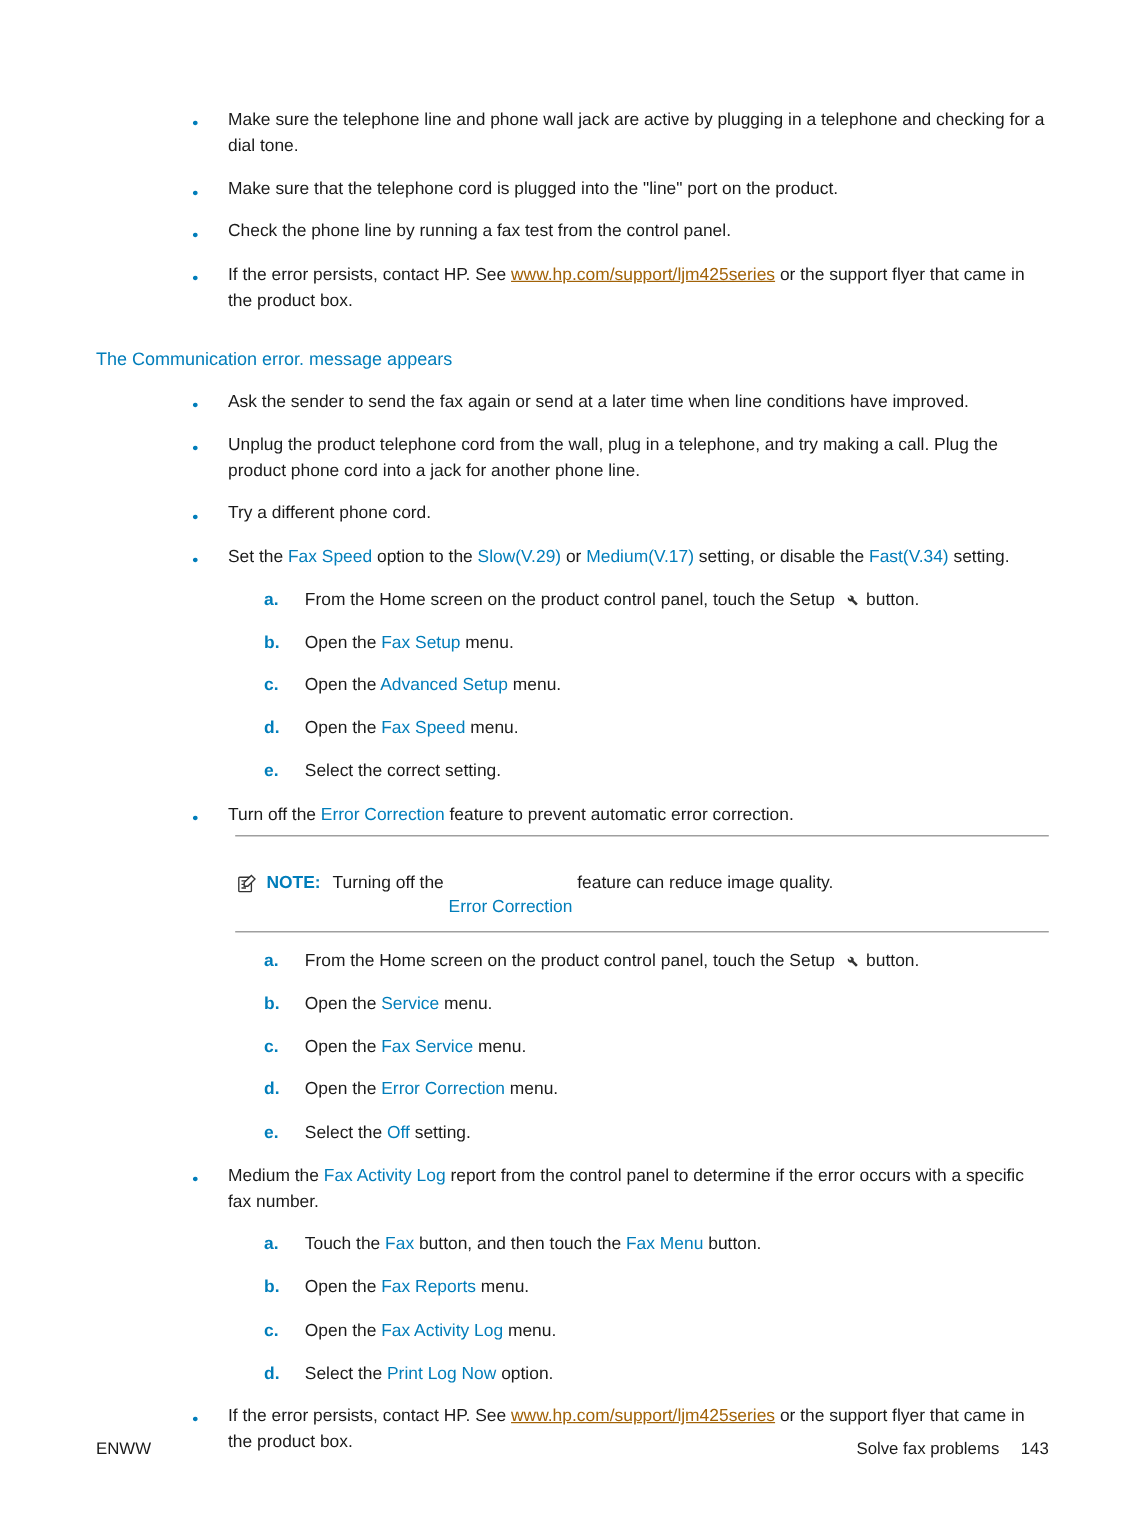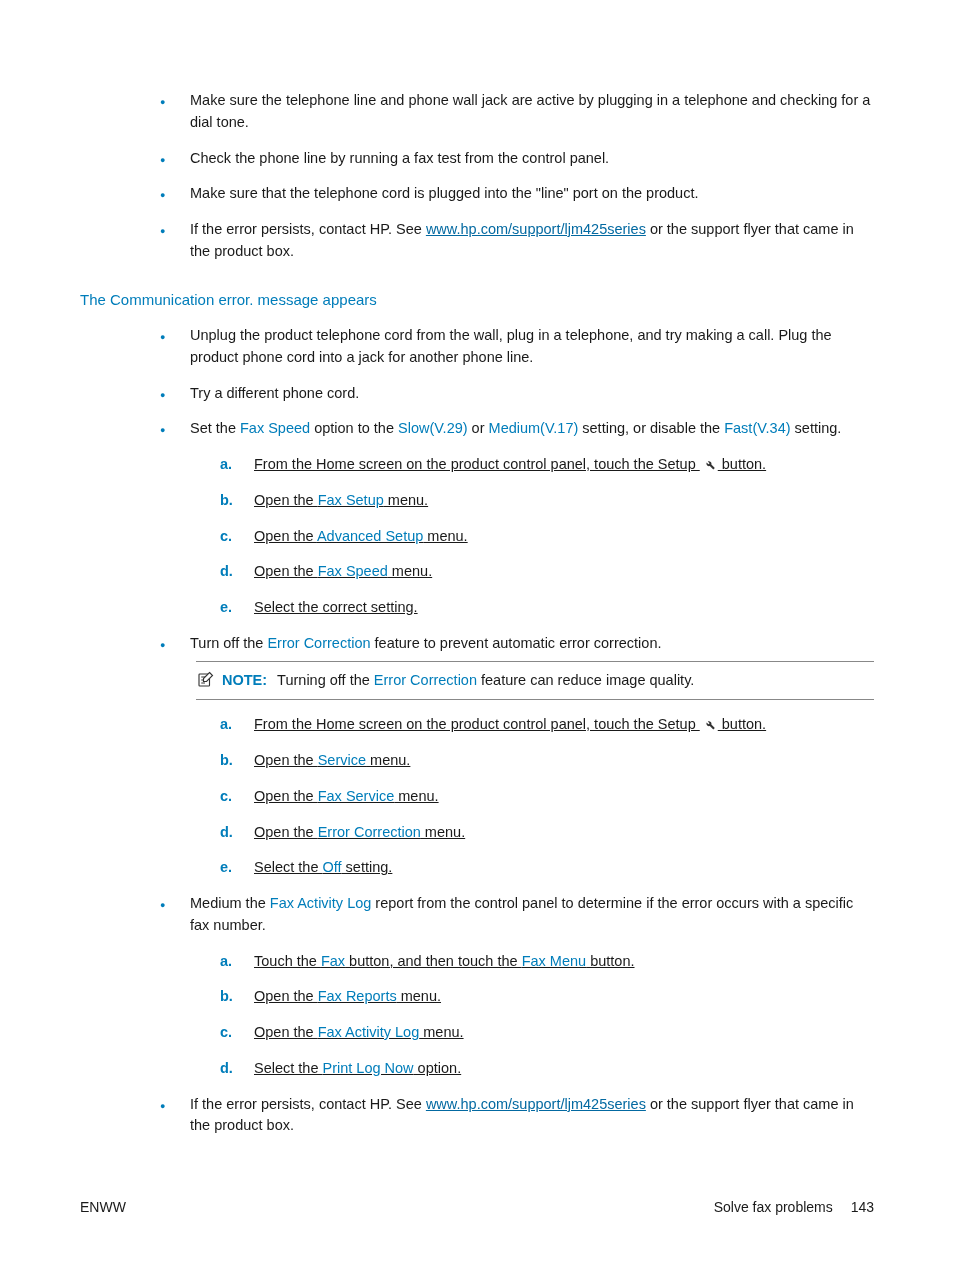--- a/index.html
+++ b/index.html
@@ -40,34 +40,34 @@
     padding-left: 30px;
     margin-top: 14px;
     margin-bottom: 0;
     counter-reset: letter;
   }
   ol.letters > li {
     counter-increment: letter;
     position: relative;
     padding-left: 34px;
     margin-bottom: 14px;
-    text-decoration: underline;
   }
   ol.letters > li::before {
     content: counter(letter, lower-alpha) ".";
     font-weight: bold;
     color: #007dba;
     position: absolute;
     left: 0;
   }
   .ui-term {
     color: #007dba;
+    margin-top: 41px;
   }
   a.link {
-    color: #0369a1;
+    color: #a16207;
     text-decoration: underline;
   }
   h2.section-title {
     color: #007dba;
     font-weight: normal;
     font-size: 15px;
     margin: 26px 0 14px 0;
   }
   .note-box {
     border-top: 1px solid #888;
@@ -108,30 +108,31 @@
   }
   .pageno { margin-left: 14px; }
 </style>
 </head>
 <body>
 
 <div class="page">
 
   <ul class="bullets">
     <li><span>Make sure the telephone line and phone wall jack are active by plugging in a telephone and checking for a dial tone.</span></li>
+    <li><span>Make sure that the telephone cord is plugged into the "line" port on the product.</span></li>
     <li><span>Check the phone line by running a fax test from the control panel.</span></li>
-    <li><span>Make sure that the telephone cord is plugged into the "line" port on the product.</span></li>
     <li>
       <span>If the error persists, contact HP. See </span><a class="link">www.hp.com/support/ljm425series</a><span> or the support flyer that came in the product box.</span>
     </li>
   </ul>
 
   <h2 class="section-title">The Communication error. message appears</h2>
 
   <ul class="bullets">
+    <li><span>Ask the sender to send the fax again or send at a later time when line conditions have improved.</span></li>
     <li><span>Unplug the product telephone cord from the wall, plug in a telephone, and try making a call. Plug the product phone cord into a jack for another phone line.</span></li>
     <li><span>Try a different phone cord.</span></li>
     <li>
       <span>Set the </span><span class="ui-term">Fax Speed</span><span> option to the </span><span class="ui-term">Slow(V.29)</span><span> or </span><span class="ui-term">Medium(V.17)</span><span> setting, or disable the </span><span class="ui-term">Fast(V.34)</span><span> setting.</span>
       <ol class="letters">
         <li><span>From the Home screen on the product control panel, touch the Setup </span><svg class="gear-icon" viewBox="0 0 24 24">
               <path fill="#333" d="M22 19l-6-6c.6-1.5.2-3.3-1-4.5-1.3-1.3-3.3-1.6-5-.9l3 3-2 2-3-3c-.7 1.7-.4 3.7.9 5 1.2 1.2 3 1.6 4.5 1l6 6 2.6-2.6z"></path>
             </svg><span> button.</span></li>
         <li><span>Open the </span><span class="ui-term">Fax Setup</span><span> menu.</span></li>
         <li><span>Open the </span><span class="ui-term">Advanced Setup</span><span> menu.</span></li>

